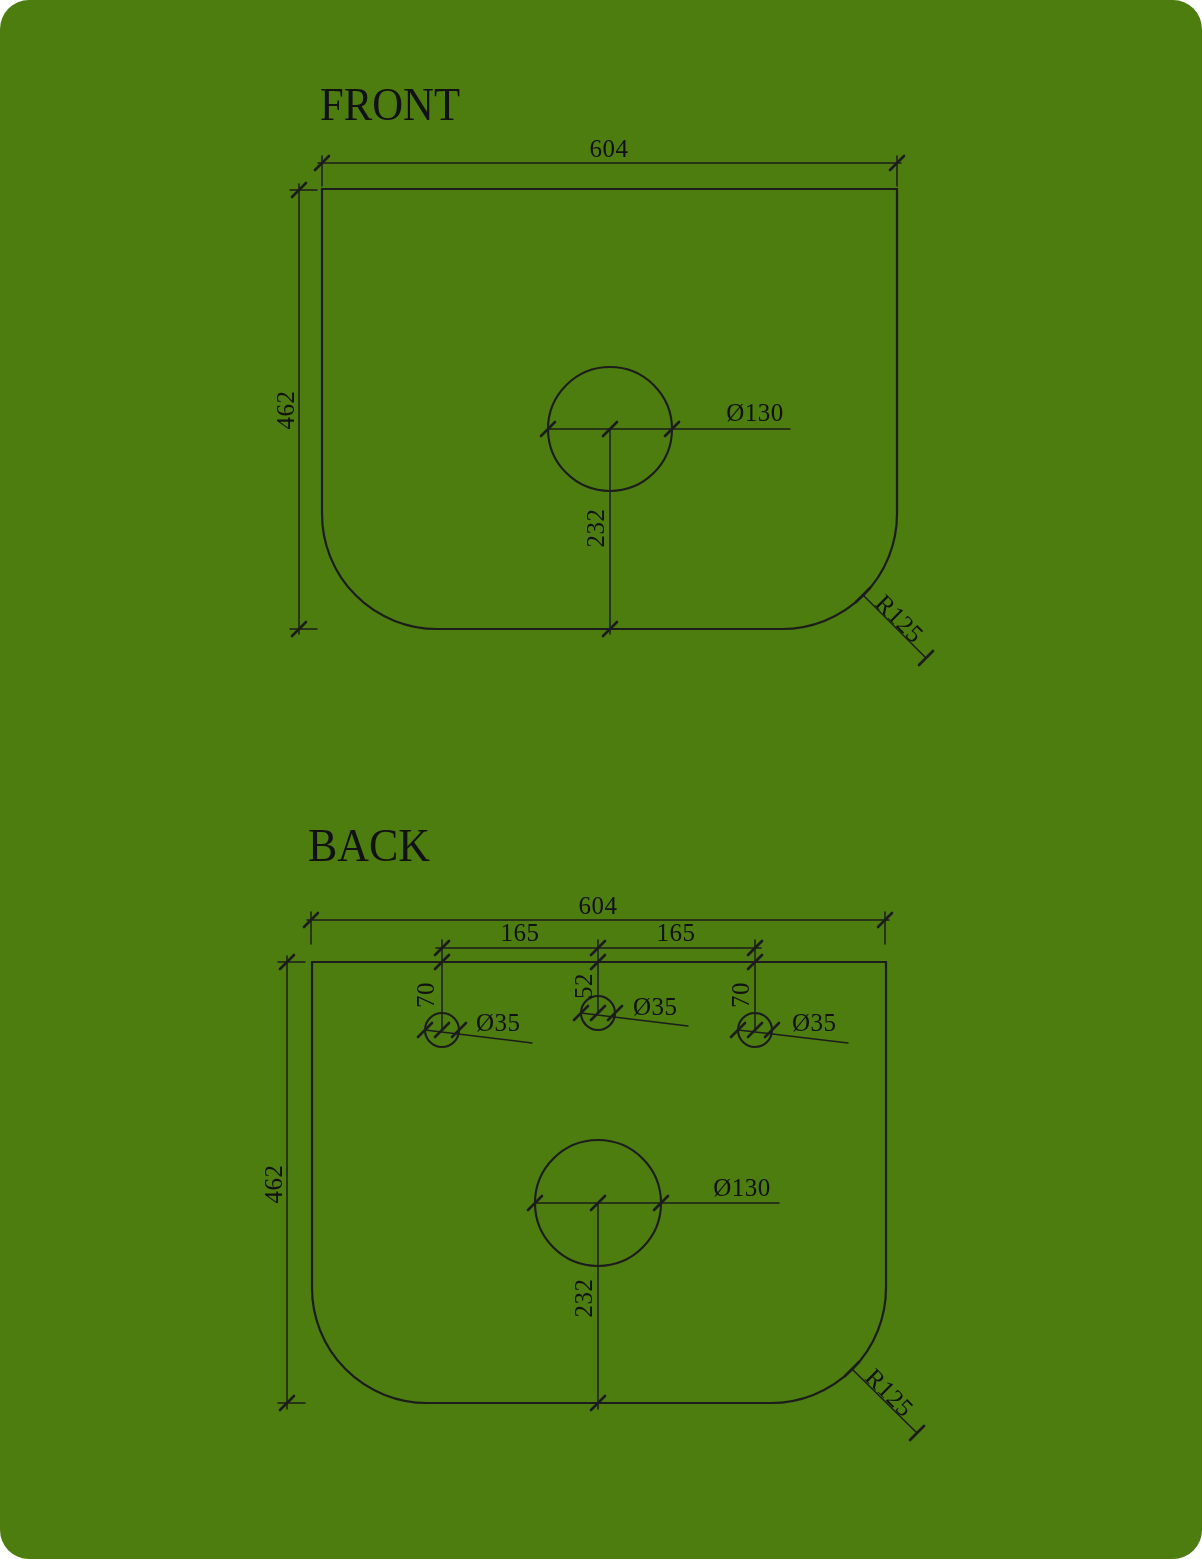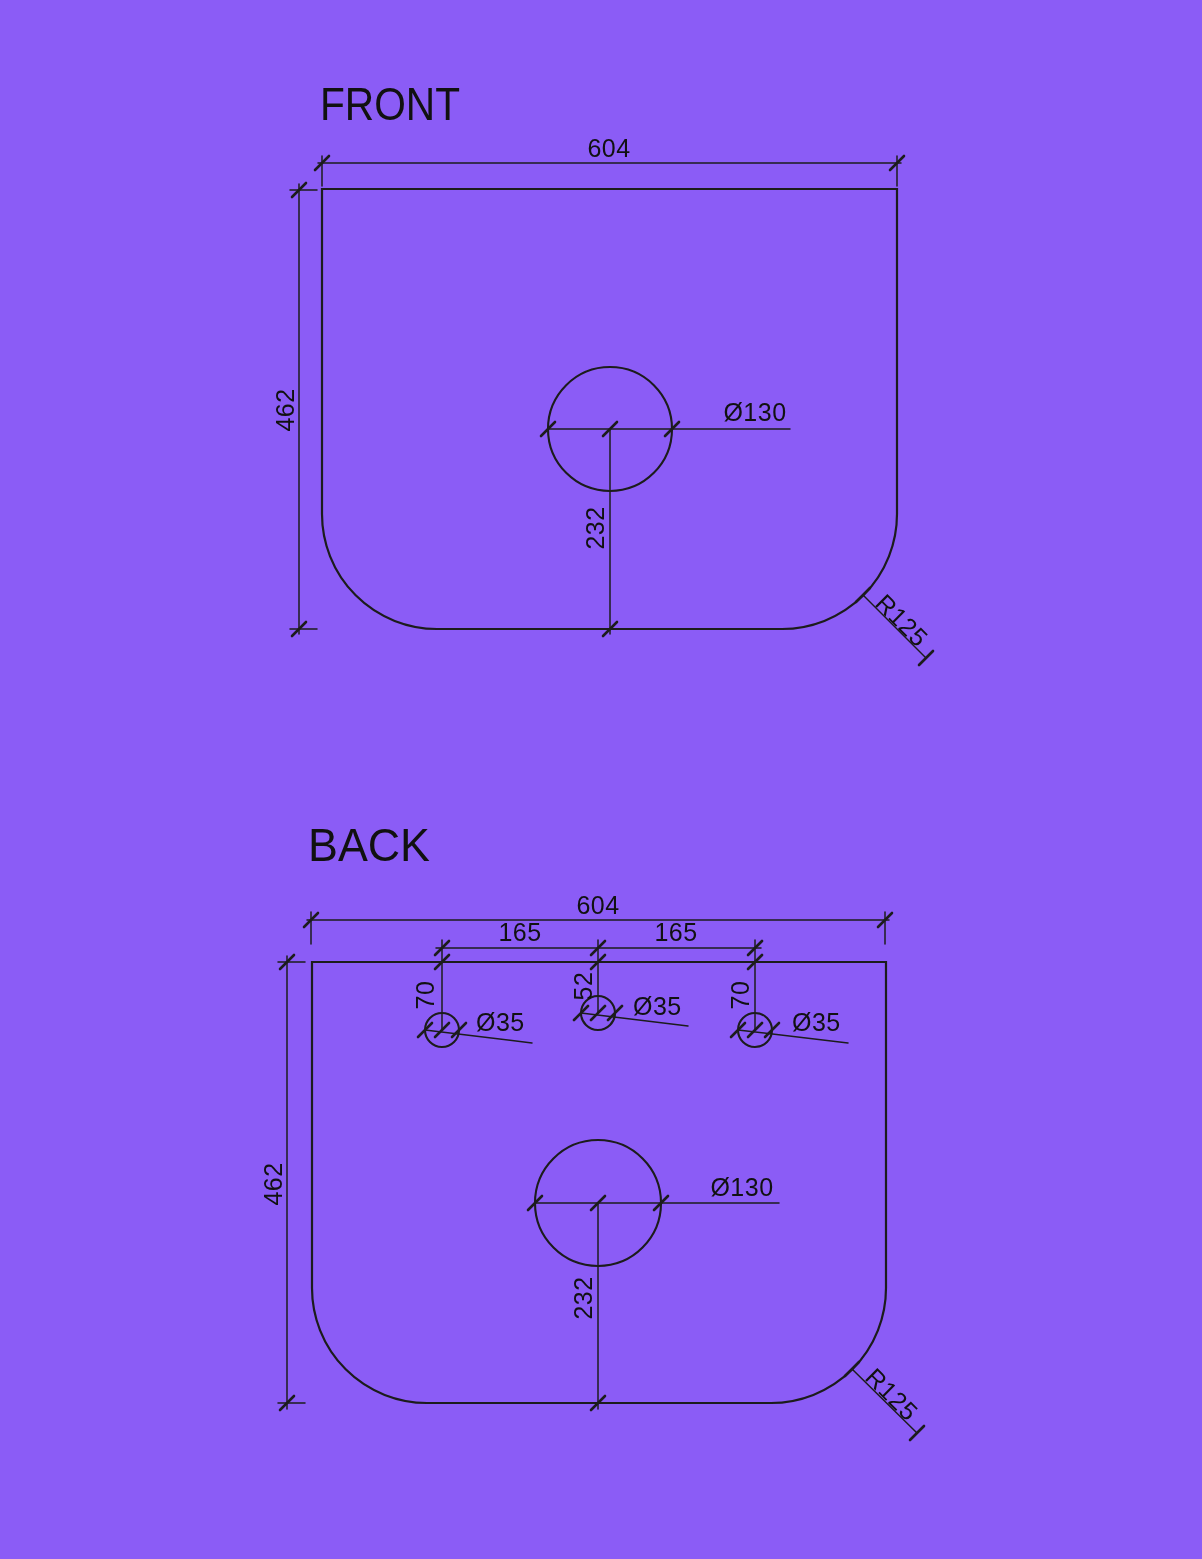--- a/index.html
+++ b/index.html
@@ -1,22 +1,23 @@
 <!DOCTYPE html>
 <html><head>
 <meta charset="utf-8">
 <style>
   html,body{margin:0;padding:0;background:#ffffff;}
   .canvas{
     position:relative;
     width:1202px;
     height:1559px;
-    background:#8b5cf6;
-    font-family:Liberation Sans, sans-serif;
+    background:#4d7c0f;
+    font-family:Liberation Serif, serif;
     overflow:hidden;
+    border-radius:29px;
   }
   svg{position:absolute;left:0;top:0;}
   .ol{stroke-width:2.2;fill:none;}
   .dl{stroke-width:1.5;fill:none;}
   .hl{stroke-width:2.1;fill:none;}
   .lead{stroke-width:1.5;fill:none;}
   #tickline{stroke-width:2.6;}
   text{stroke:none;}
   .title-txt{font-size:47px;}
   .dim-txt{font-size:25px;letter-spacing:0.5px;}

